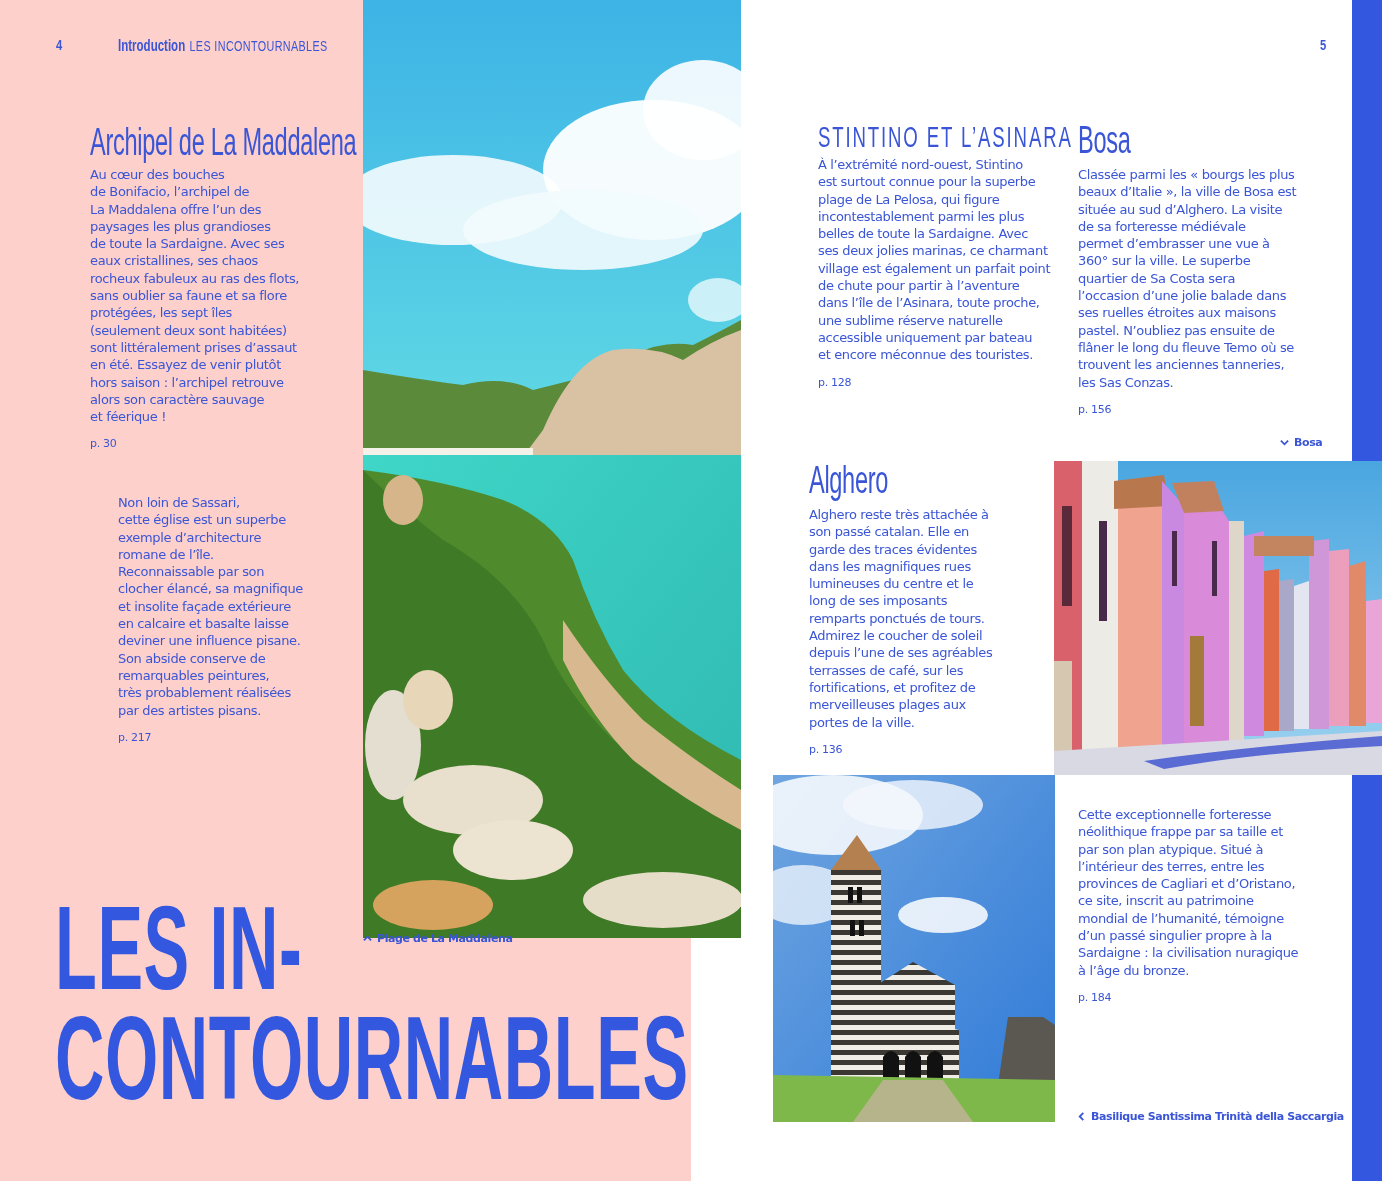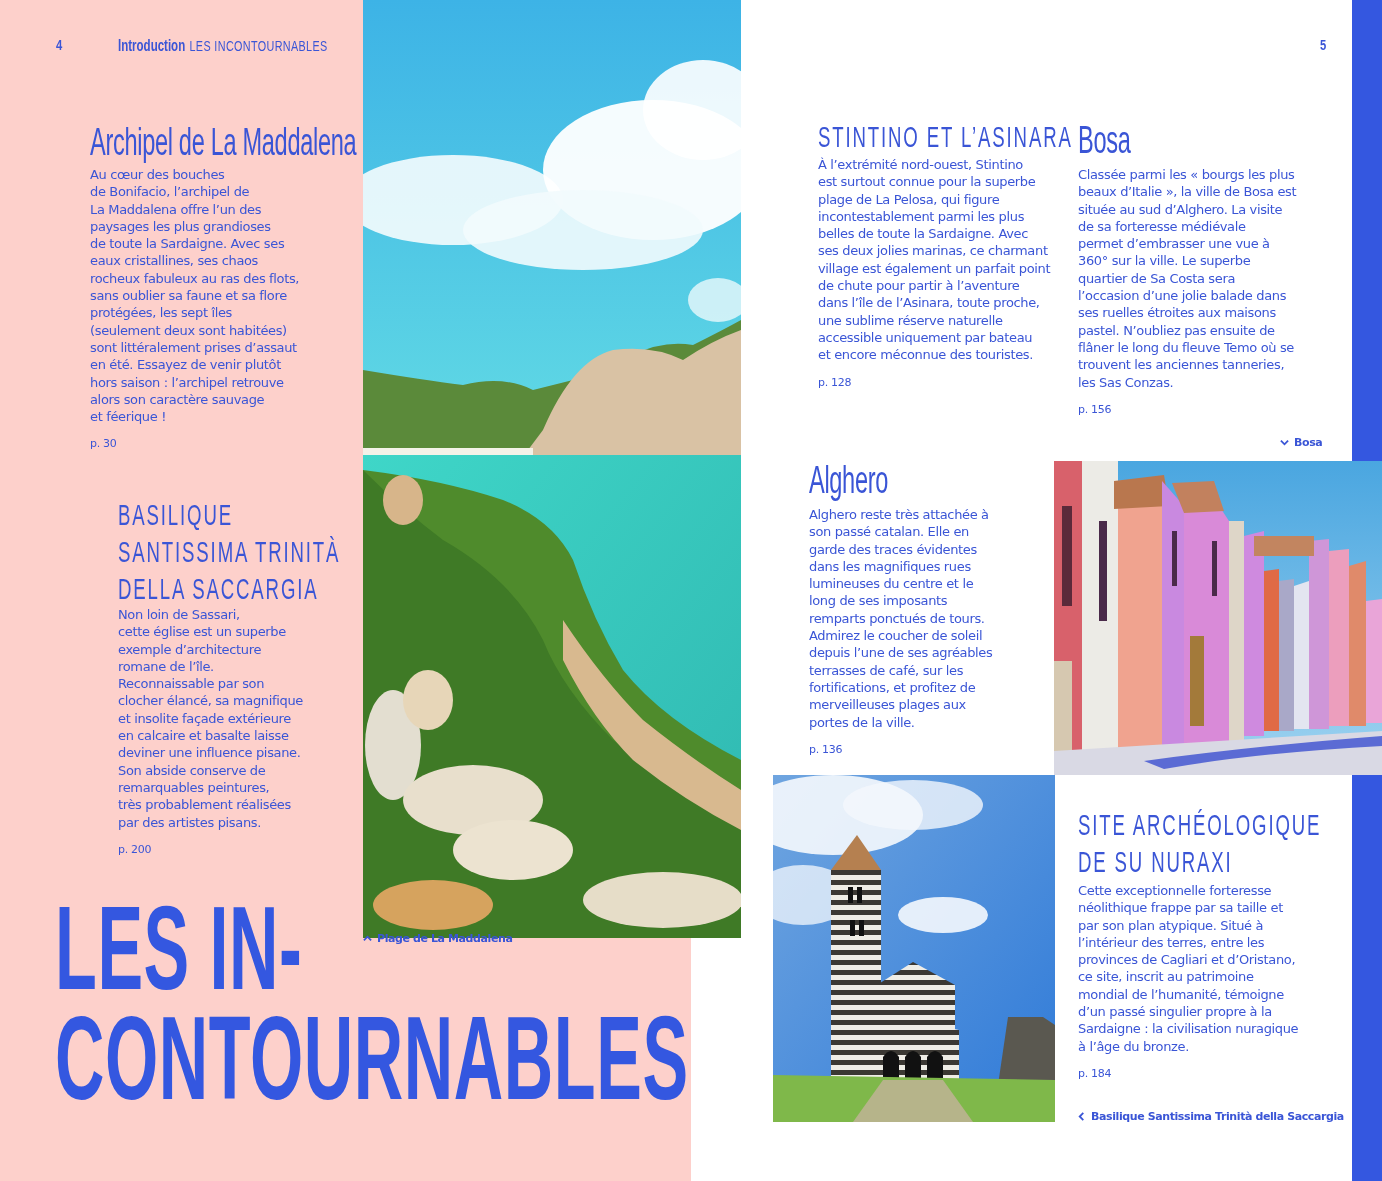--- a/index.html
+++ b/index.html
@@ -60,39 +60,34 @@
 (seulement deux sont habitées)
 sont littéralement prises d’assaut
 en été. Essayez de venir plutôt
 hors saison : l’archipel retrouve
 alors son caractère sauvage
 et féerique !</div>
   <div class="page-ref">p. 30</div>
 </div>
 
 <div class="block" style="left:118px; top:496px; width:240px;">
-  <div style="height:112px;">
-    <span class="cond-title title-caps" style="display:block;">BASILIQUE</span>
-    <span class="cond-title title-caps" style="display:block;">SANTISSIMA TRINITÀ</span>
-    <span class="cond-title title-caps" style="display:block;">DELLA SACCARGIA</span>
-  </div>
   <div class="body-text" style="margin-top:-2px;">Non loin de Sassari,
 cette église est un superbe
 exemple d’architecture
 romane de l’île.
 Reconnaissable par son
 clocher élancé, sa magnifique
 et insolite façade extérieure
 en calcaire et basalte laisse
 deviner une influence pisane.
 Son abside conserve de
 remarquables peintures,
 très probablement réalisées
 par des artistes pisans.</div>
-  <div class="page-ref">p. 200</div>
+  <div class="page-ref">p. 217</div>
 </div>
 
 <div class="big-title">
   <span>LES IN-</span>
   <span>CONTOURNABLES</span>
 </div>
 
 <div class="photo" style="left:363px; top:0; width:378px; height:938px;">
   <svg width="378" height="938" viewBox="0 0 378 938" preserveAspectRatio="none">
     <defs>
@@ -258,24 +253,20 @@
     <rect x="84" y="112" width="5" height="16" fill="#111111"></rect>
     <rect x="77" y="145" width="5" height="16" fill="#111111"></rect>
     <rect x="86" y="145" width="5" height="16" fill="#111111"></rect>
     <path d="M235 242 L270 242 L282 250 L282 310 L225 310 Z" fill="#5a5850"></path>
     <path d="M0 300 L282 305 L282 347 L0 347 Z" fill="#7fb84a"></path>
     <path d="M110 305 L170 305 L200 347 L80 347 Z" fill="#b6b48a"></path>
   </svg>
 </div>
 
 <div class="block" style="left:1078px; top:806px; width:265px;">
-  <div style="height:76px;">
-    <span class="cond-title title-caps" style="display:block;">SITE ARCHÉOLOGIQUE</span>
-    <span class="cond-title title-caps" style="display:block;">DE SU NURAXI</span>
-  </div>
   <div class="body-text">Cette exceptionnelle forteresse
 néolithique frappe par sa taille et
 par son plan atypique. Situé à
 l’intérieur des terres, entre les
 provinces de Cagliari et d’Oristano,
 ce site, inscrit au patrimoine
 mondial de l’humanité, témoigne
 d’un passé singulier propre à la
 Sardaigne : la civilisation nuragique
 à l’âge du bronze.</div>

